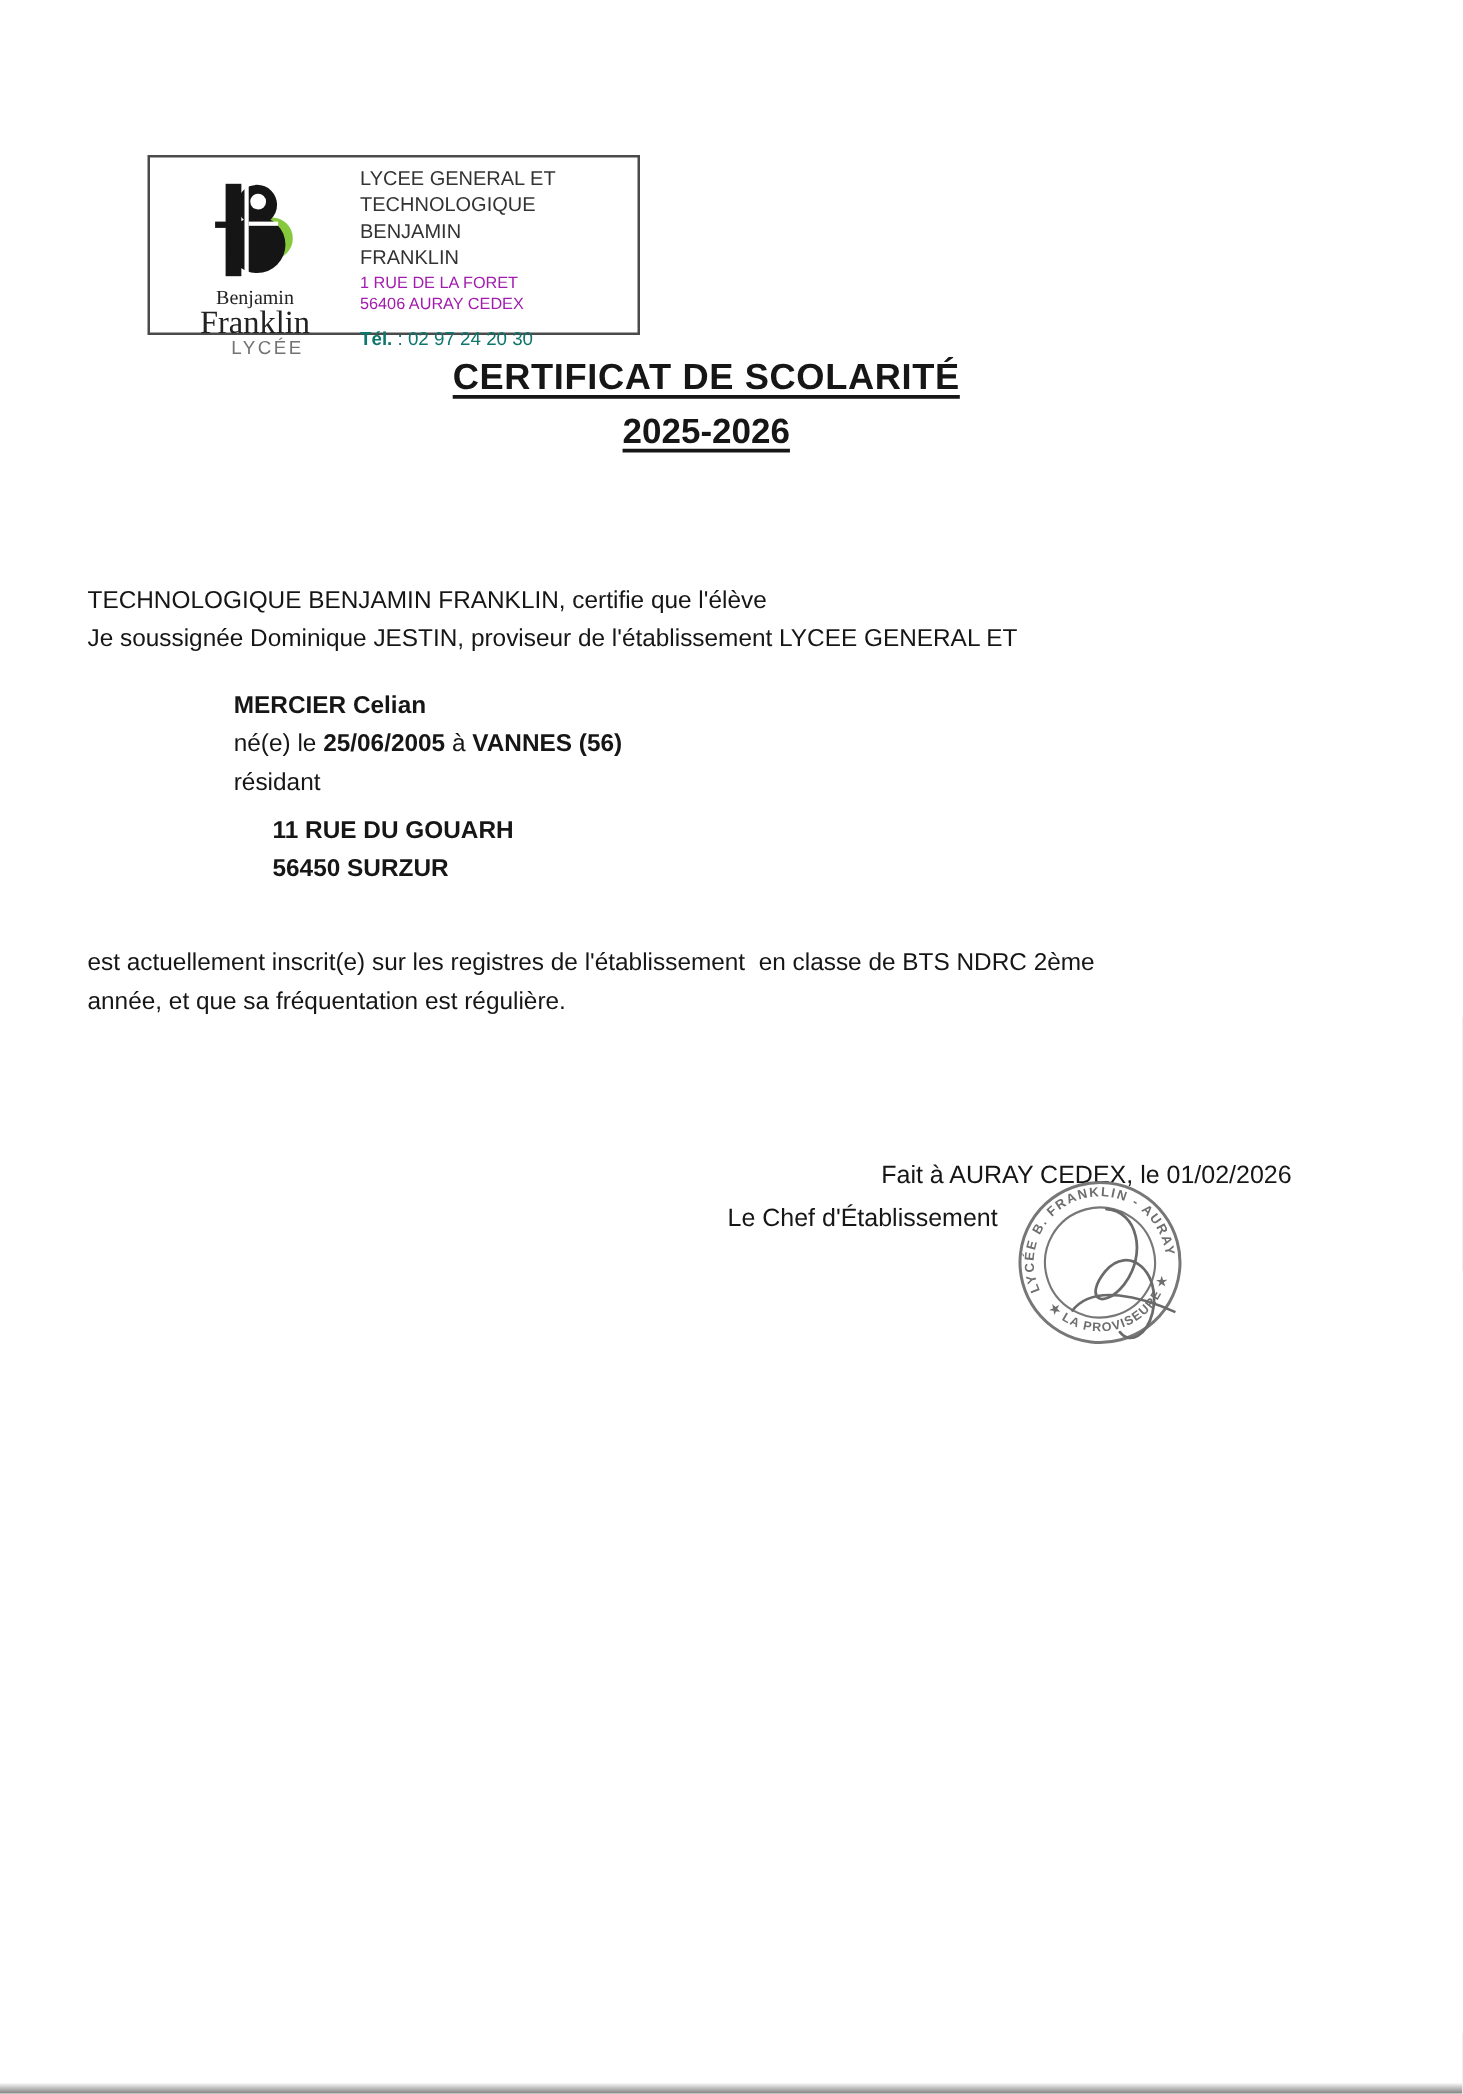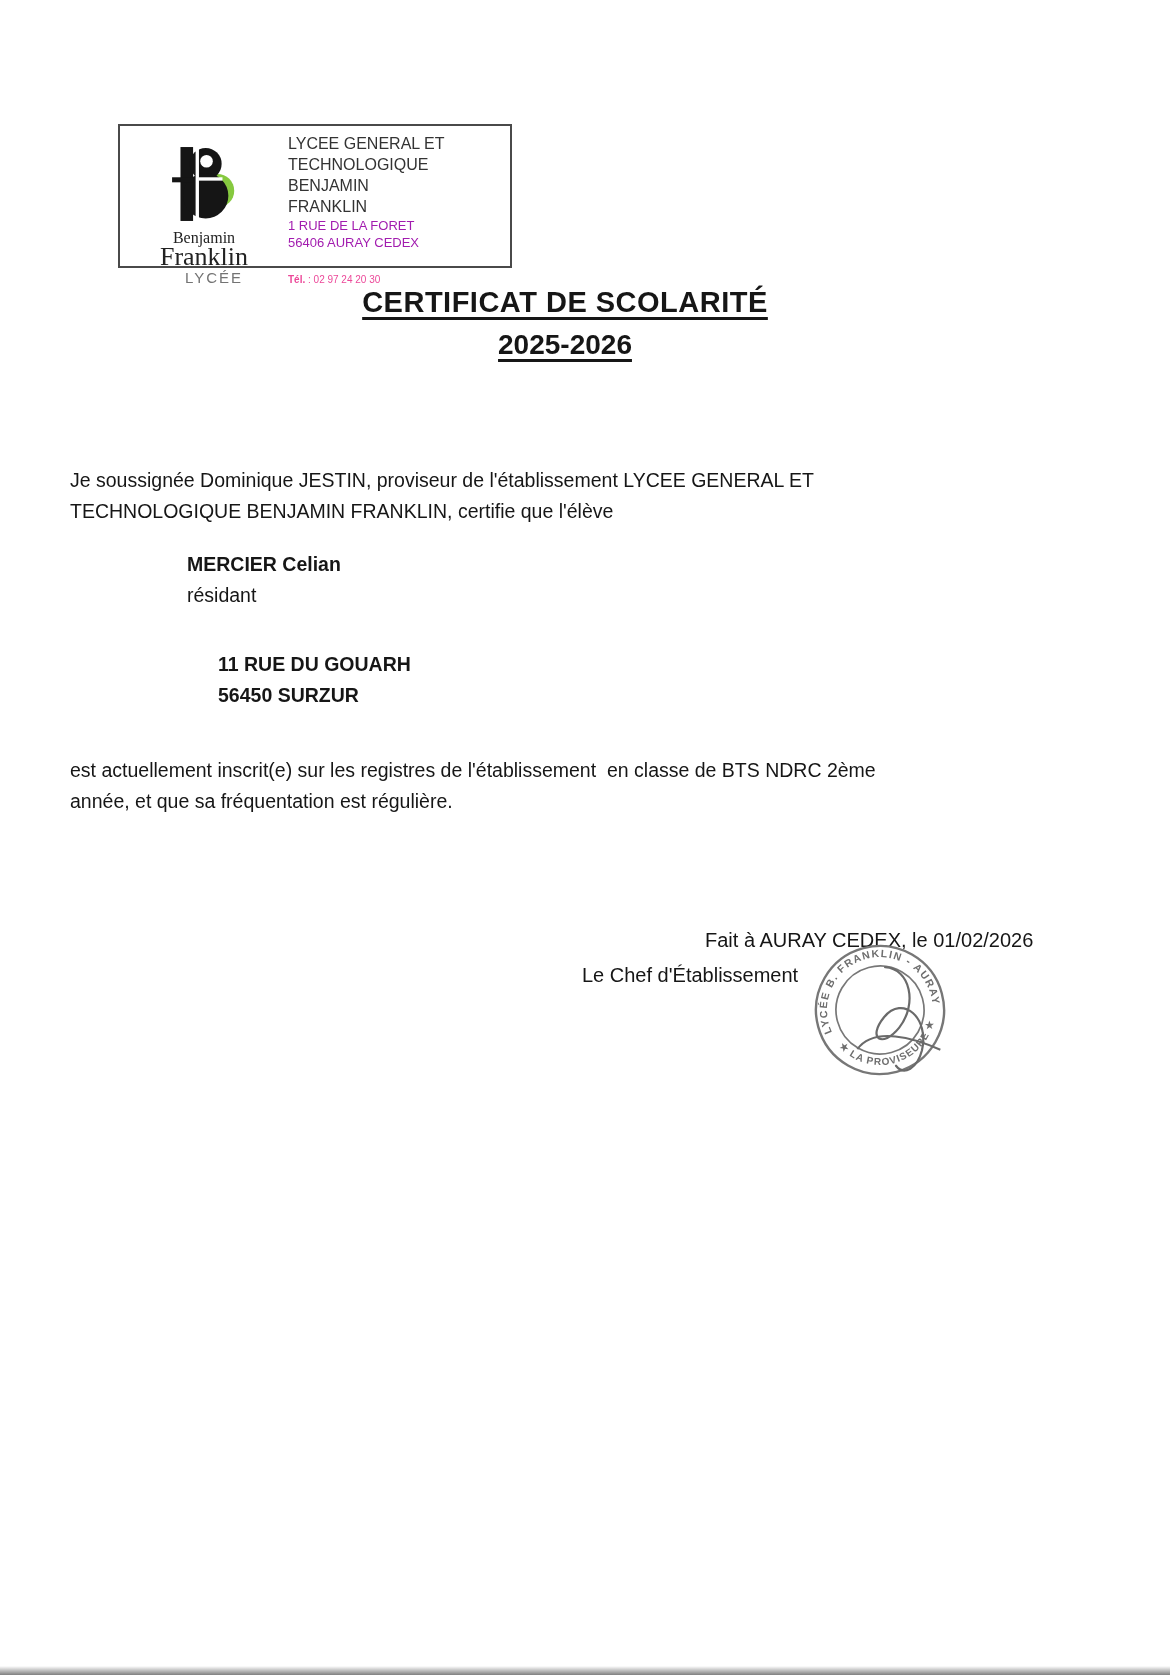--- a/index.html
+++ b/index.html
@@ -28,21 +28,21 @@
     padding-top:16px;
   }
   .logo-name1{font-family:"Liberation Serif", serif;font-size:16px;line-height:15px;color:#222;}
   .logo-name2{font-family:"Liberation Serif", serif;font-size:26px;line-height:24px;color:#222;}
   .logo-name3{font-weight:normal;font-size:15px;line-height:17px;letter-spacing:2px;color:#737373;margin-left:20px;}
   .school-col{
     flex:1;text-align:left;padding-top:7px;
   }
   .school-line{font-size:16px;line-height:21px;color:#333;}
   .addr-line{font-size:13px;line-height:17px;color:#a21caf;}
-  .tel-line{font-size:10px;margin-top:23px;color:#ec4899;}
+  .tel-line{font-size:15px;margin-top:12px;color:#0f766e;}
   .tel-line b{font-weight:bold;}
 
   
   .title-wrap{left:0;top:286px;width:1130px;text-align:center;}
   .title-line1{
     font-size:29px;font-weight:bold;letter-spacing:0.5px;
     text-decoration:underline;text-decoration-thickness:3px;text-underline-offset:5px;
   }
   .title-line2{
     margin-top:10px;font-size:28px;font-weight:bold;
@@ -100,26 +100,27 @@
       <div class="tel-line pre"><b>Tél.</b><span> : 02 97 24 20 30</span></div>
     </div>
   </div>
 
   <div class="abs title-wrap">
     <div class="title-line1">CERTIFICAT DE SCOLARITÉ</div>
     <div class="title-line2">2025-2026</div>
   </div>
 
   <div class="abs bodytext intro">
+    <div class="pre">TECHNOLOGIQUE BENJAMIN FRANKLIN, certifie que l'élève</div>
     <div class="pre">Je soussignée Dominique JESTIN, proviseur de l'établissement LYCEE GENERAL ET</div>
-    <div class="pre">TECHNOLOGIQUE BENJAMIN FRANKLIN, certifie que l'élève</div>
   </div>
 
   <div class="abs bodytext student">
     <div><strong>MERCIER Celian</strong></div>
+    <div class="pre"><span>né(e) le </span><strong>25/06/2005</strong><span> à </span><strong>VANNES (56)</strong></div>
     <div>résidant</div>
   </div>
 
   <div class="abs bodytext address">
     <div>11 RUE DU GOUARH</div>
     <div>56450 SURZUR</div>
   </div>
 
   <div class="abs bodytext enroll">
     <div class="pre">est actuellement inscrit(e) sur les registres de l'établissement  en classe de BTS NDRC 2ème</div>

